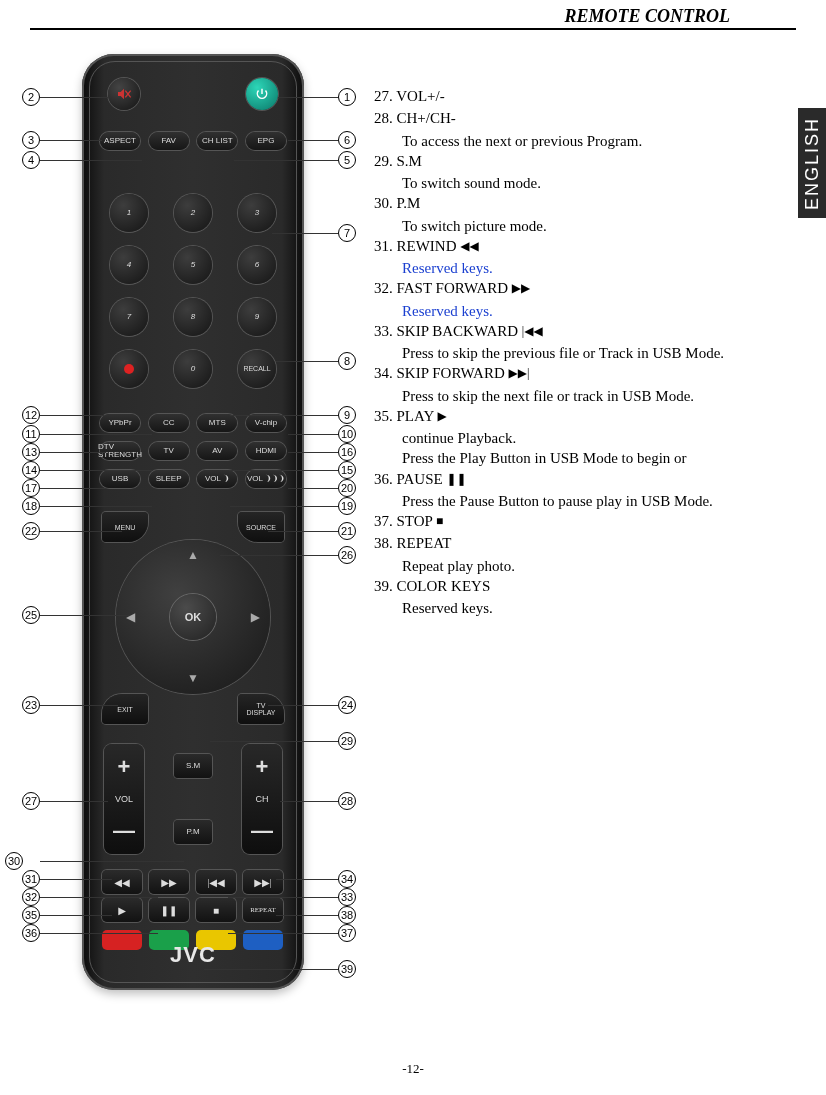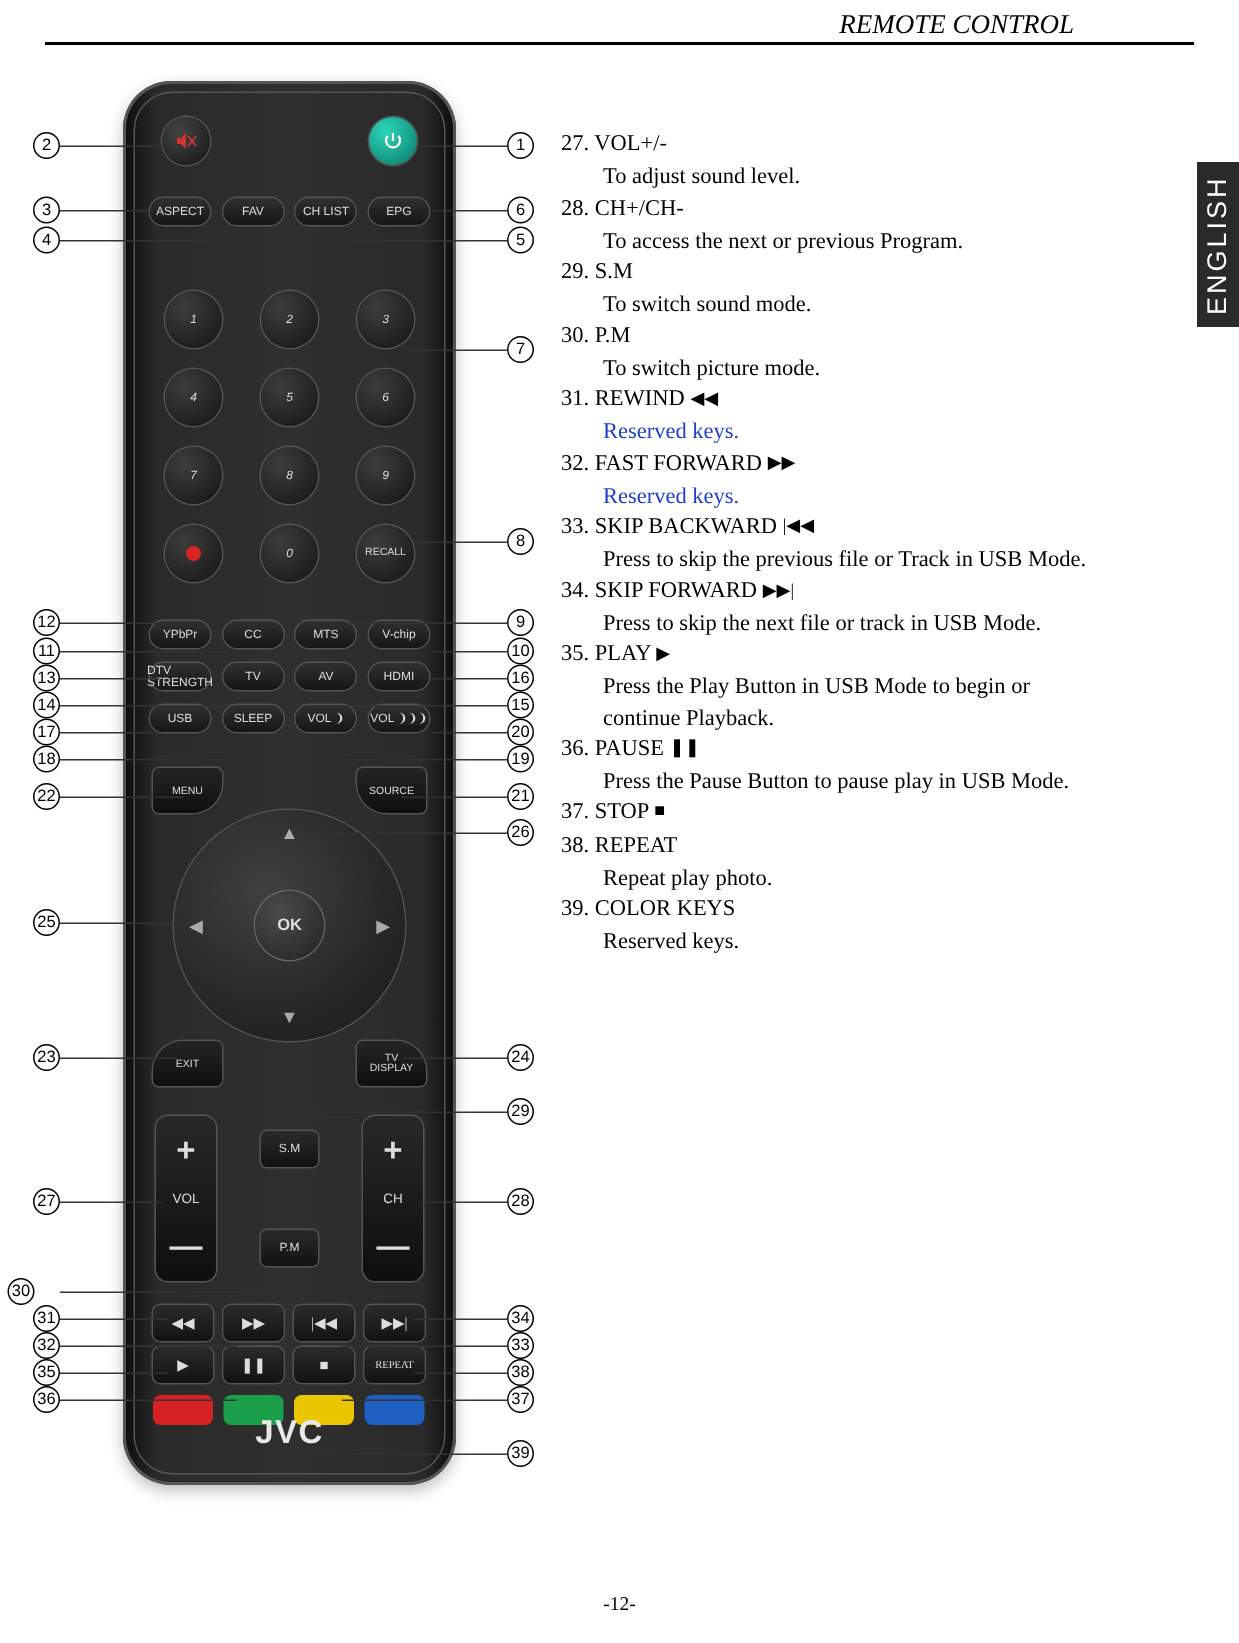--- a/index.html
+++ b/index.html
@@ -1,17 +1,17 @@
 <!DOCTYPE html>
 <html><head>
 <meta charset="utf-8">
 <style>
   *{box-sizing:border-box;margin:0;padding:0}
   body{width:826px;height:1095px;background:#fff;font-family:"Times New Roman",serif;position:relative;color:#000}
-  .header{position:absolute;top:6px;right:110px;font-weight:normal;font-style:italic;font-size:18px}
+  .header{position:absolute;top:6px;right:96px;font-weight:bold;font-style:italic;font-size:18px}
   .hr{position:absolute;top:28px;left:30px;width:766px;height:2px;background:#000}
   .english-tab{position:absolute;top:108px;right:0;width:28px;height:110px;background:#2a2a2a;color:#fff;writing-mode:vertical-rl;transform:rotate(180deg);display:flex;align-items:center;justify-content:center;font-family:Arial,sans-serif;font-size:18px;letter-spacing:2px}
   .page-num{position:absolute;bottom:18px;left:0;width:826px;text-align:center;font-size:13px}
   
   .remote{position:absolute;top:54px;left:82px;width:222px;height:936px;background:linear-gradient(90deg,#0b0b0b 0%,#2a2a2a 10%,#2f2f2f 50%,#2a2a2a 90%,#0b0b0b 100%);border-radius:32px;box-shadow:inset 0 0 0 2px #555,0 4px 10px rgba(0,0,0,.25)}
   .remote::before{content:"";position:absolute;top:7px;left:7px;right:7px;bottom:7px;border:1px solid #555;border-radius:26px;pointer-events:none}
   .remote .btn{position:absolute;font-family:Arial,sans-serif;color:#ddd;font-size:8px;display:flex;align-items:center;justify-content:center;text-align:left;line-height:1.05}
   .circle{border-radius:50%;background:radial-gradient(circle at 35% 30%,#444,#141414);box-shadow:0 0 0 1px #555}
   .pill{border-radius:10px;background:linear-gradient(#303030,#161616);box-shadow:0 0 0 1px #555}
   .rect{border-radius:4px;background:linear-gradient(#2a2a2a,#121212);box-shadow:0 0 0 1px #555}
@@ -244,38 +244,37 @@
 <div class="leader" style="top:933px;left:40px;width:118px"></div>
 <div class="callout" style="top:924px;left:338px">37</div>
 <div class="leader" style="top:933px;left:228px;width:110px"></div>
 <div class="callout" style="top:906px;left:338px">38</div>
 <div class="leader" style="top:915px;left:276px;width:62px"></div>
 <div class="callout" style="top:960px;left:338px">39</div>
 <div class="leader" style="top:969px;left:204px;width:134px"></div>
 
 <div class="desc">
   <div class="item"><span>27. </span><span class="bold">VOL+/-</span></div>
-  <div class="sub">To adjust sound level.</div>
   <div class="item"><span>28. </span><span class="bold">CH+/CH-</span></div>
   <div class="sub">To access the next or previous Program.</div>
   <div class="item"><span>29. </span><span class="bold">S.M</span></div>
   <div class="sub">To switch sound mode.</div>
   <div class="item"><span>30. P</span><span class="bold">.M</span></div>
   <div class="sub">To switch picture mode.</div>
   <div class="item"><span>31. </span><span class="bold">REWIND</span> <span class="icon-inline">◀◀</span></div>
   <div class="sub blue">Reserved keys.</div>
   <div class="item"><span>32. </span><span class="bold">FAST FORWARD</span> <span class="icon-inline">▶▶</span></div>
   <div class="sub blue">Reserved keys.</div>
   <div class="item"><span>33. </span><span class="bold">SKIP BACKWARD</span> <span class="icon-inline">|◀◀</span></div>
   <div class="sub">Press to skip the previous file or Track in USB Mode.</div>
   <div class="item"><span>34. </span><span class="bold">SKIP FORWARD</span> <span class="icon-inline">▶▶|</span></div>
   <div class="sub">Press to skip the next file or track in USB Mode.</div>
   <div class="item"><span>35. </span><span class="bold">PLAY</span> <span class="icon-inline">▶</span></div>
+  <div class="sub"> continue Playback.</div>
   <div class="sub">Press the Play Button in USB Mode to begin or</div>
-  <div class="sub"> continue Playback.</div>
   <div class="item"><span>36. </span><span class="bold">PAUSE</span> <span class="icon-inline">❚❚</span></div>
   <div class="sub">Press the Pause Button to pause play in USB Mode.</div>
   <div class="item"><span>37. </span><span class="bold">STOP</span> <span class="icon-inline">■</span></div>
   <div class="item"><span>38. </span><span class="bold">REPEAT</span></div>
   <div class="sub"> Repeat play photo.</div>
   <div class="item"><span>39. </span><span class="bold">COLOR KEYS</span></div>
   <div class="sub"> Reserved  keys.</div>
 </div>
 
 </body></html>

